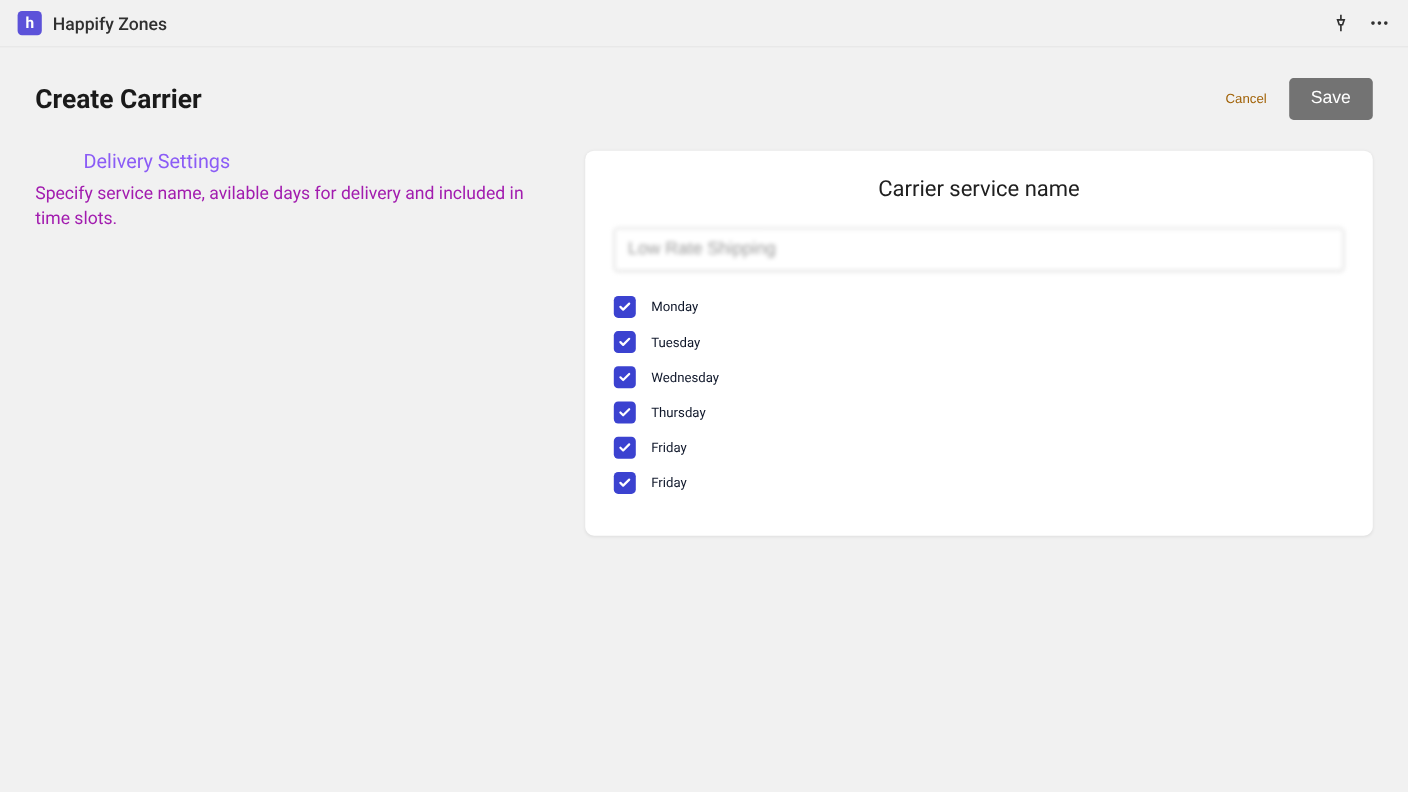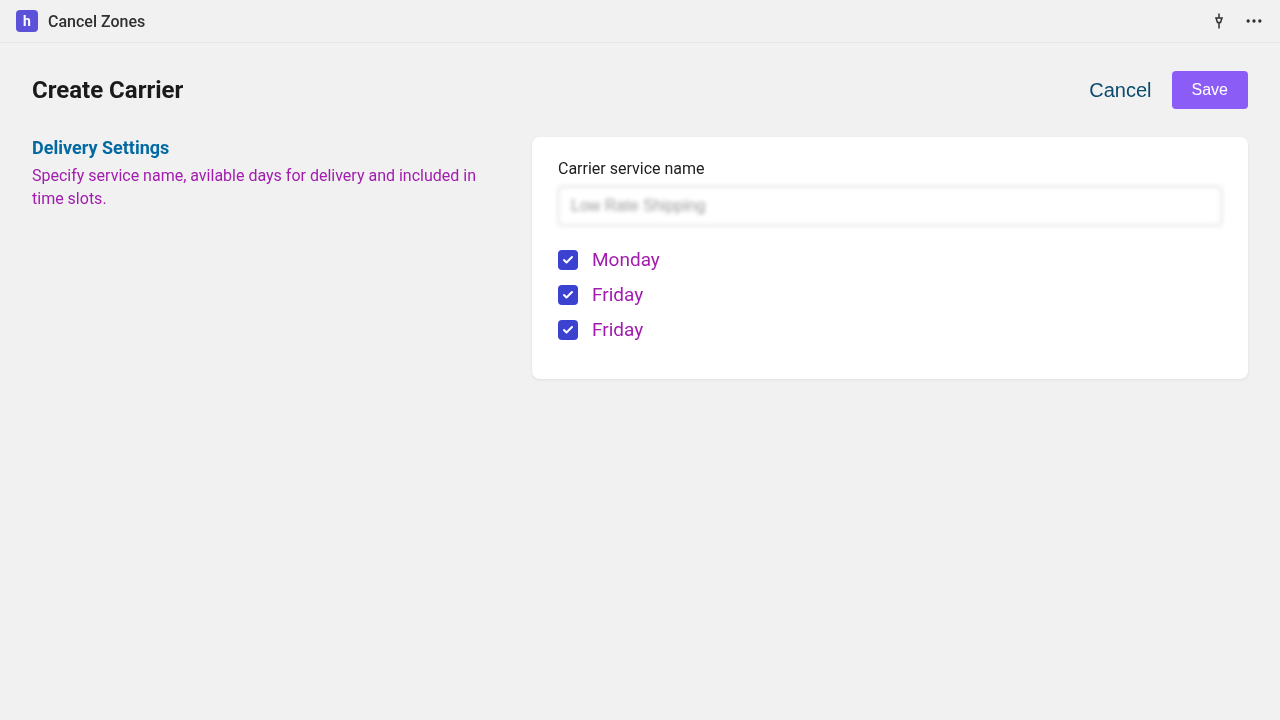--- a/index.html
+++ b/index.html
@@ -66,65 +66,67 @@
       color: #1a1a1a;
     }
     .header-actions {
       display: flex;
       align-items: center;
       gap: 20px;
     }
     .cancel-btn {
       background: none;
       border: none;
-      font-size: 20px;
-      color: #0c4a6e;
+      font-size: 12px;
+      color: #a16207;
       cursor: pointer;
     }
     .save-btn {
-      background: #8b5cf6;
+      background: #737373;
       color: #fff;
       border: none;
       border-radius: 4px;
       padding: 10px 20px;
       font-size: 16px;
       cursor: pointer;
     }
     .body-row {
       display: flex;
       gap: 40px;
       align-items: flex-start;
     }
     .left-col {
       width: 460px;
       flex-shrink: 0;
     }
     .section-title {
       font-size: 18px;
-      font-weight: 700;
-      color: #0369a1;
+      font-weight: 400;
+      color: #8b5cf6;
       margin-bottom: 6px;
+      margin-left: 44px;
     }
     .section-desc {
       font-size: 16px;
       color: #a21caf;
       line-height: 1.45;
     }
     .card {
       background: #fff;
       border-radius: 8px;
       box-shadow: 0 1px 3px rgba(0,0,0,0.08);
       padding: 22px 26px 26px 26px;
       flex: 1;
     }
     .field-label {
-      font-size: 16px;
+      font-size: 20px;
       color: #202020;
-      margin-bottom: 8px;
+      margin-bottom: 24px;
       display: block;
+      text-align: center;
     }
     .text-input {
       width: 100%;
       padding: 10px 12px;
       font-size: 16px;
       border: 1px solid #c9c9c9;
       border-radius: 4px;
       color: #9a9a9a;
       filter: blur(2px);
       margin-bottom: 22px;
@@ -141,33 +143,33 @@
       background: #3b42d0;
       border-radius: 4px;
       display: flex;
       align-items: center;
       justify-content: center;
       cursor: pointer;
       flex-shrink: 0;
     }
     .checkbox svg { display: block; }
     .day-label {
-      font-size: 19px;
-      color: #a21caf;
+      font-size: 12px;
+      color: #0f172a;
     }
   </style>
 </head>
 <body>
 
 <div class="topbar">
   <div class="topbar-left">
     <div class="app-icon">
       <span>h</span>
     </div>
-    <span class="app-name">Cancel Zones</span>
+    <span class="app-name">Happify Zones</span>
   </div>
   <div class="topbar-right">
     <span class="icon-btn">
       <svg width="18" height="18" viewBox="0 0 24 24" fill="none" stroke="currentColor" stroke-width="2">
         <path d="M12 2 L12 8 M8 8 L16 8 L14 14 L10 14 Z M12 14 L12 22"></path>
       </svg>
     </span>
     <span class="icon-btn">
       <svg width="20" height="20" viewBox="0 0 24 24" fill="currentColor">
         <circle cx="5" cy="12" r="2"></circle>
@@ -205,20 +207,44 @@
               </svg>
             </div>
             <span class="day-label">Monday</span>
           </div>
           <div class="day-row">
             <div class="checkbox">
               <svg width="12" height="12" viewBox="0 0 24 24" fill="none" stroke="#fff" stroke-width="4" stroke-linecap="round" stroke-linejoin="round">
                 <polyline points="4 12 9 17 20 6"></polyline>
               </svg>
             </div>
+            <span class="day-label">Tuesday</span>
+          </div>
+          <div class="day-row">
+            <div class="checkbox">
+              <svg width="12" height="12" viewBox="0 0 24 24" fill="none" stroke="#fff" stroke-width="4" stroke-linecap="round" stroke-linejoin="round">
+                <polyline points="4 12 9 17 20 6"></polyline>
+              </svg>
+            </div>
+            <span class="day-label">Wednesday</span>
+          </div>
+          <div class="day-row">
+            <div class="checkbox">
+              <svg width="12" height="12" viewBox="0 0 24 24" fill="none" stroke="#fff" stroke-width="4" stroke-linecap="round" stroke-linejoin="round">
+                <polyline points="4 12 9 17 20 6"></polyline>
+              </svg>
+            </div>
+            <span class="day-label">Thursday</span>
+          </div>
+          <div class="day-row">
+            <div class="checkbox">
+              <svg width="12" height="12" viewBox="0 0 24 24" fill="none" stroke="#fff" stroke-width="4" stroke-linecap="round" stroke-linejoin="round">
+                <polyline points="4 12 9 17 20 6"></polyline>
+              </svg>
+            </div>
             <span class="day-label">Friday</span>
           </div>
           <div class="day-row">
             <div class="checkbox">
               <svg width="12" height="12" viewBox="0 0 24 24" fill="none" stroke="#fff" stroke-width="4" stroke-linecap="round" stroke-linejoin="round">
                 <polyline points="4 12 9 17 20 6"></polyline>
               </svg>
             </div>
             <span class="day-label">Friday</span>
           </div>

